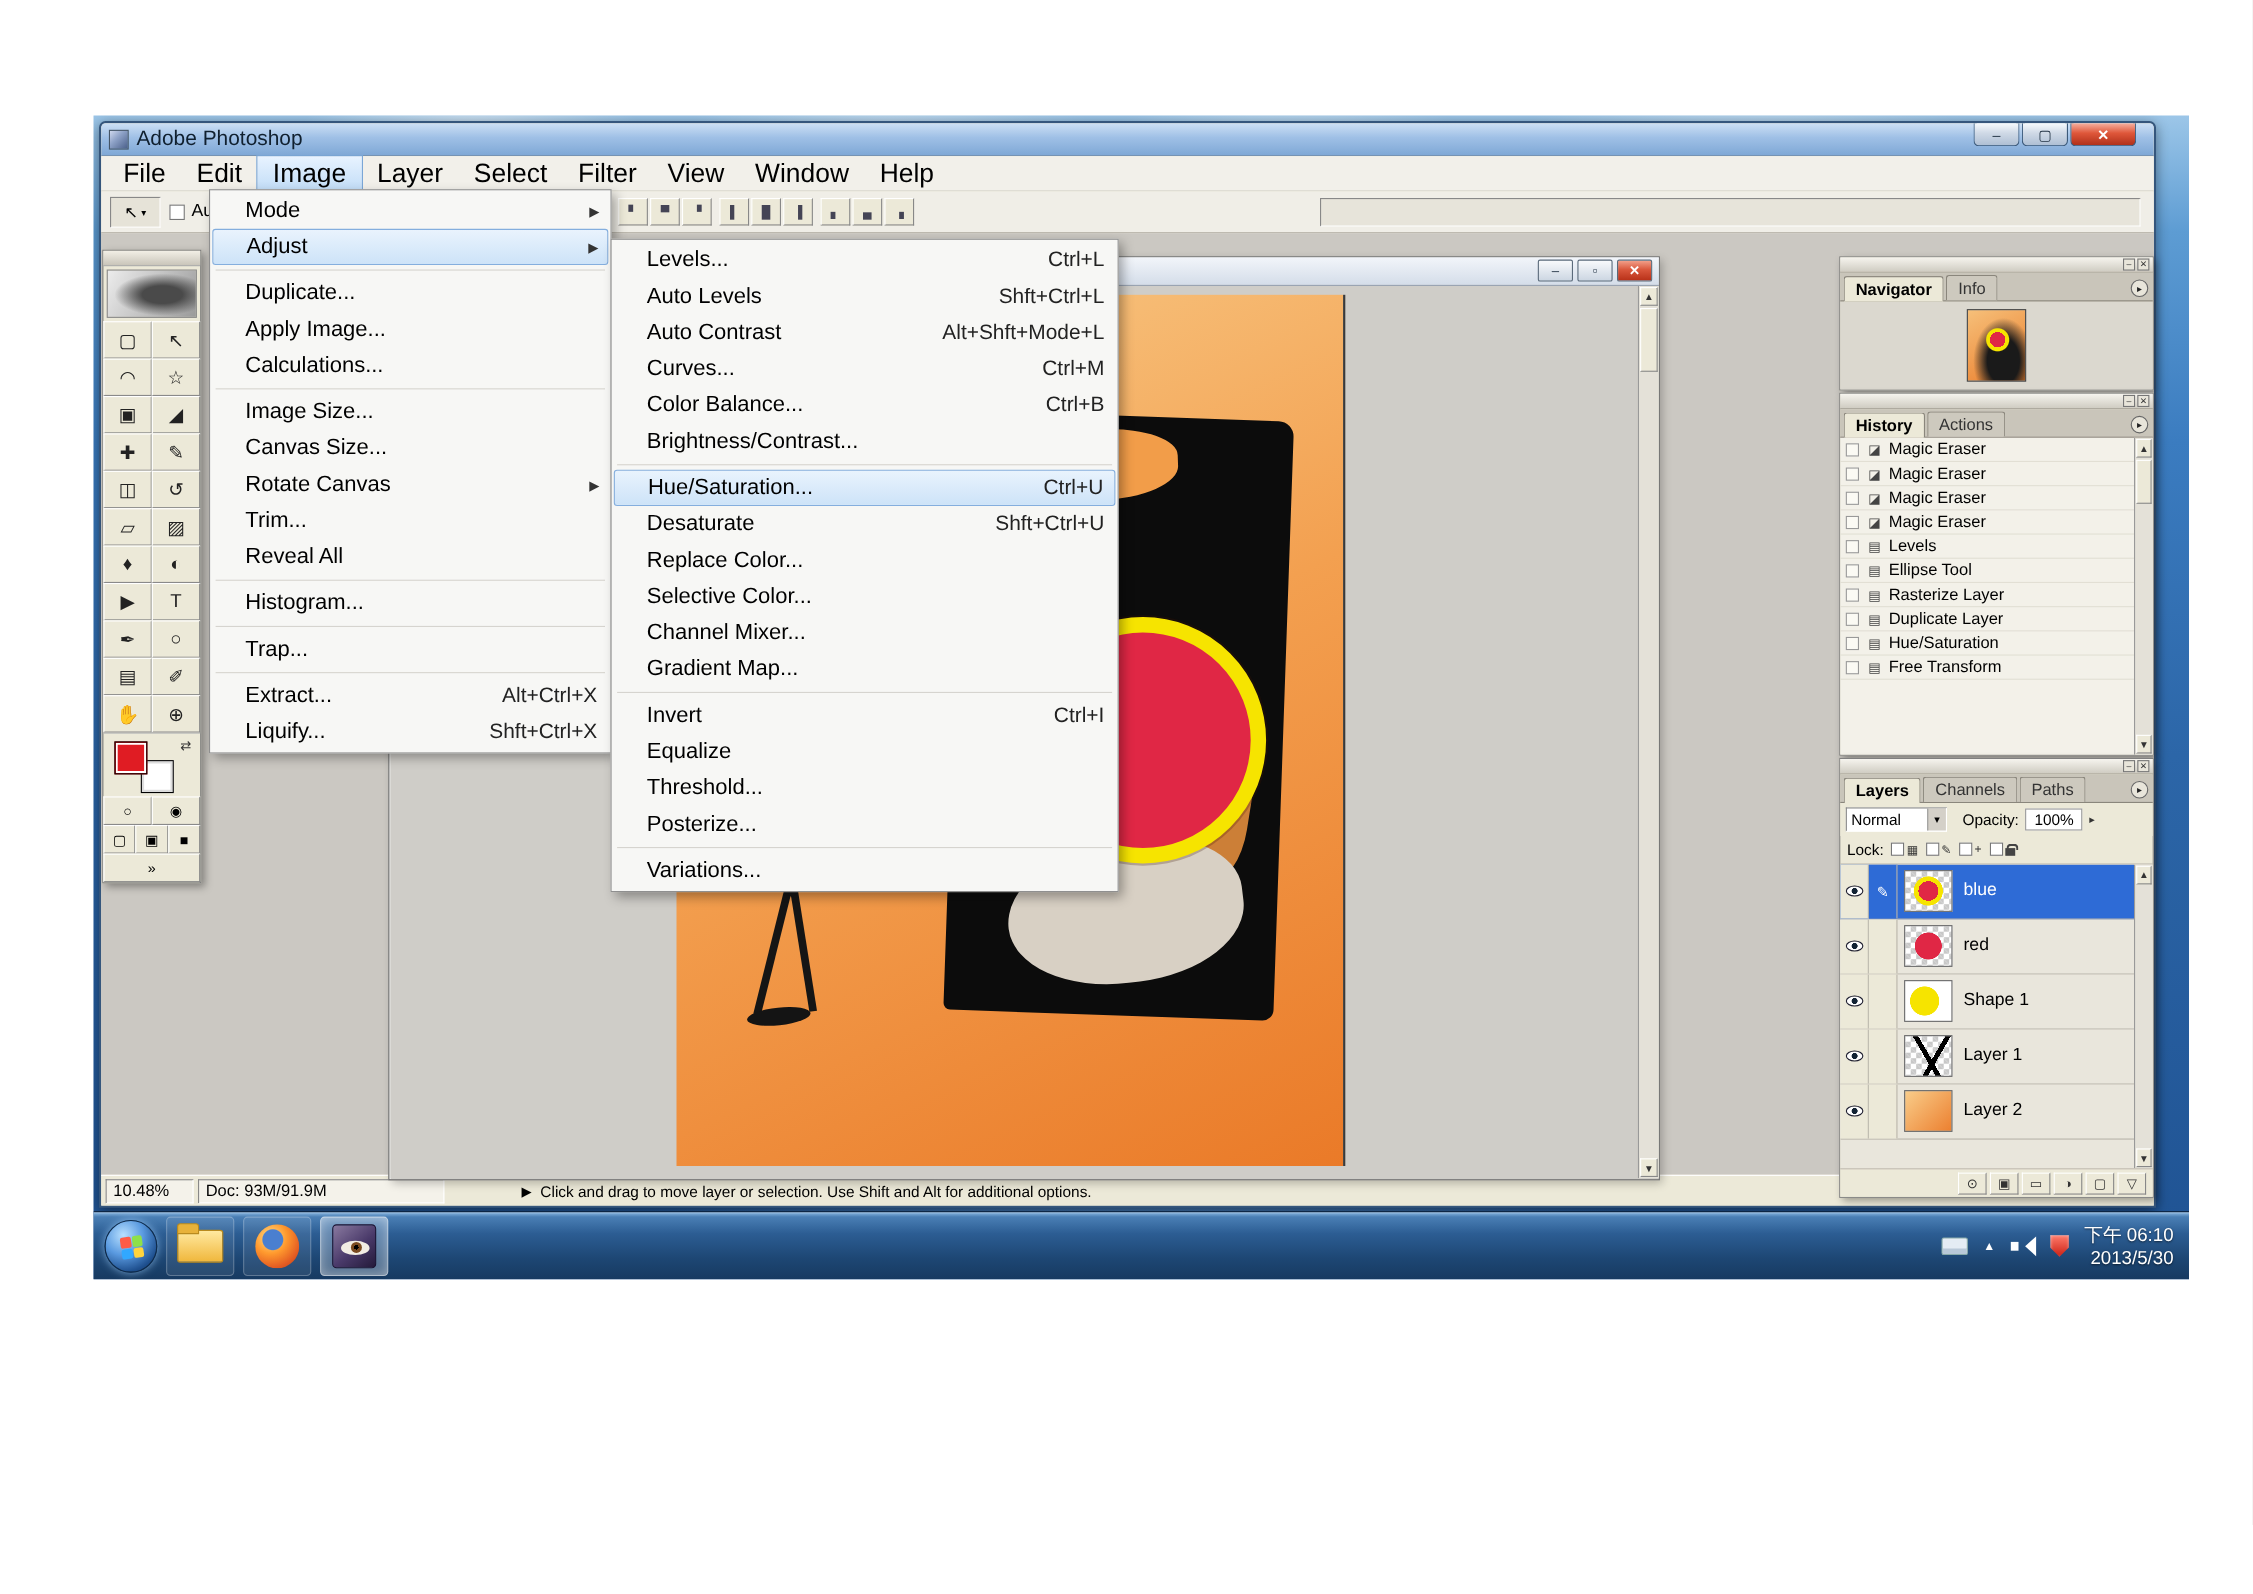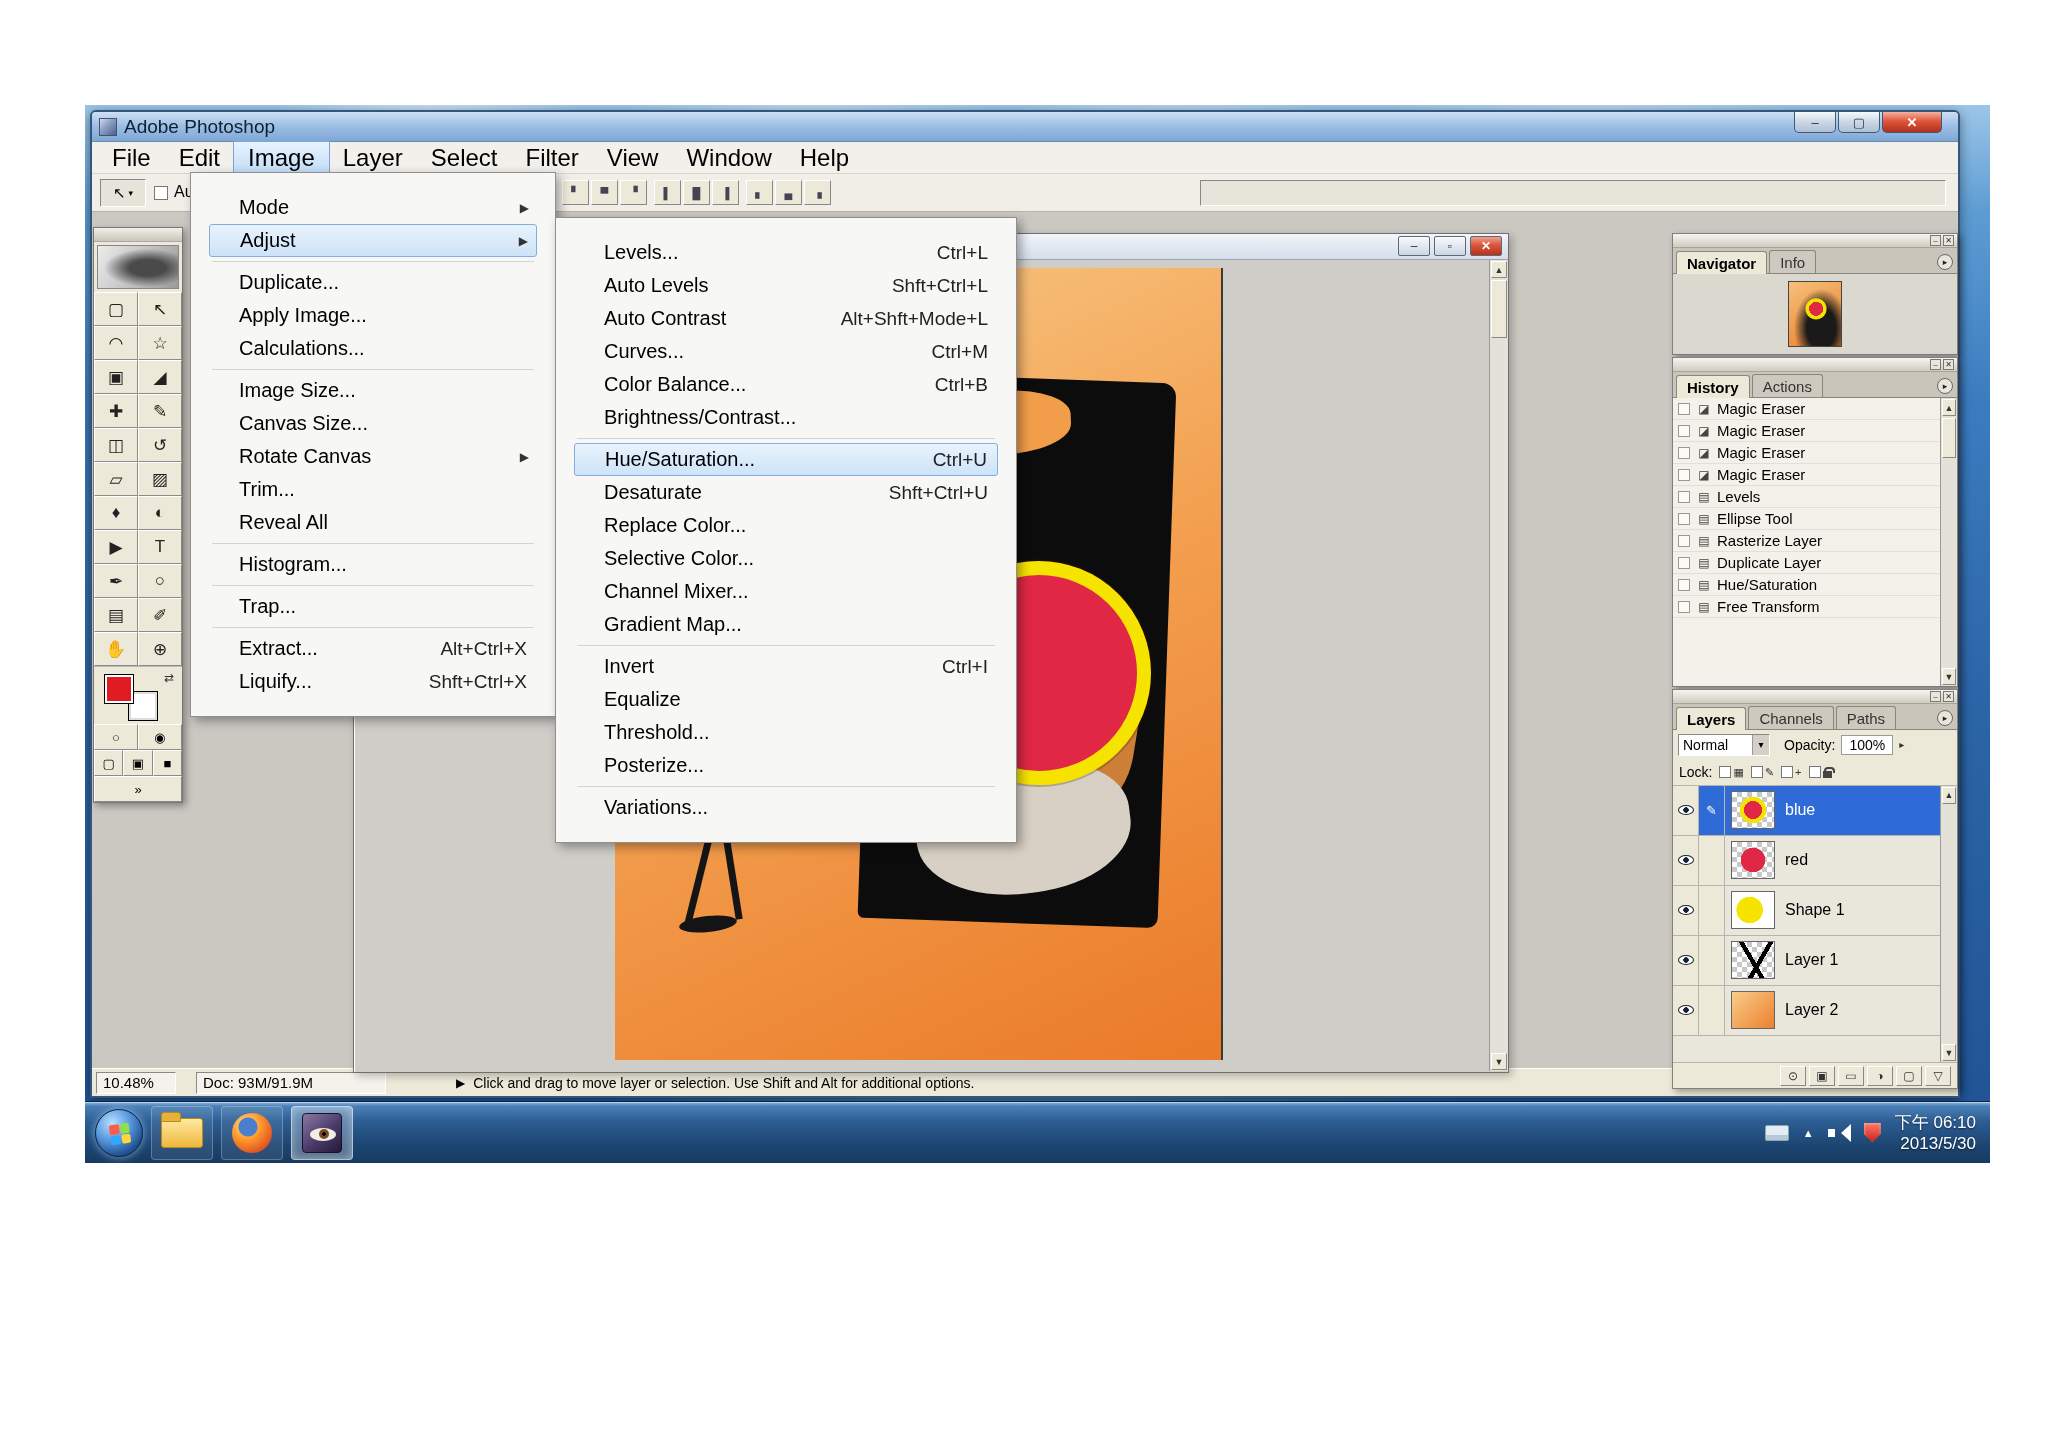--- a/index.html
+++ b/index.html
@@ -43,21 +43,21 @@
   .ob-auto{position:absolute;left:82px;top:9px;font-size:16px;}
   .ob-group{position:absolute;top:6px;display:flex;gap:2px;}
   .ob-btn{width:27px;height:25px;border:1px solid;border-color:#fff #888 #888 #fff;background:#ece9d8;display:flex;align-items:center;justify-content:center;font-size:11px;color:#445;}
   .ob-well{position:absolute;left:1108px;right:12px;top:6px;height:26px;border:1px solid;border-color:#888 #fff #fff #888;background:#e7e4da;}
 
   .workspace{position:absolute;left:0;right:0;top:100px;bottom:28px;background:#cbc8c2;}
 
   .statusbar{position:absolute;left:0;right:0;bottom:0;height:28px;background:#ece9d8;border-top:1px solid #fff;display:flex;align-items:center;}
   .sunken{border:1px solid;border-color:#888 #fff #fff #888;background:#f4f2ea;height:22px;display:flex;align-items:center;padding:0 6px;font-size:15px;}
   .zoombox{margin-left:4px;width:80px;}
-  .docbox{margin-left:20px;width:190px;}
+  .docbox{margin-left:4px;width:224px;}
   .hintwrap{display:flex;align-items:center;margin-left:70px;gap:8px;}
   .hint-arrow{font-size:12px;}
   .hint{font-size:14px;}
 
   
   #doc-window{position:absolute;left:268px;top:128px;width:1156px;height:840px;background:#cfcdc8;
     border:1px solid #6f6f6f;box-shadow:1px 1px 0 #fff inset, 3px 3px 8px rgba(0,0,0,.25);z-index:5;}
   .doc-titlebar{position:absolute;left:0;right:0;top:0;height:26px;background:linear-gradient(#f2f5fa,#d4dde9);border-bottom:1px solid #9aa4b2;}
   .dbtn{width:32px;height:20px;border:1px solid #5a6a7a;border-radius:2px;display:inline-flex;align-items:center;justify-content:center;font-size:12px;color:#234;background:linear-gradient(#f8fafc,#ccd6e2);}
   .dbtn.close{background:linear-gradient(#f2a08a,#d9573c 45%,#b83018);color:#fff;font-weight:bold;}
@@ -157,21 +157,21 @@
       linear-gradient(60deg, transparent 44%, #000 44% 52%, transparent 52%),
       linear-gradient(120deg, transparent 58%, #000 58% 66%, transparent 66%),
       linear-gradient(45deg,#c8c8c8 25%,transparent 25%,transparent 75%,#c8c8c8 75%),
       linear-gradient(45deg,#c8c8c8 25%,#fff 25%,#fff 75%,#c8c8c8 75%);}
   .thumb-grad{background:linear-gradient(135deg,#f9cd8a,#ec8030);}
   .lname{font-size:16px;margin-left:4px;}
   .lay-bottom{height:26px;border-top:1px solid #b8b4aa;display:flex;align-items:center;justify-content:flex-end;gap:3px;padding:0 6px;background:#ece9d8;}
   .lb-btn{width:26px;height:20px;border:1px solid;border-color:#fff #888 #888 #fff;background:#ece9d8;display:flex;align-items:center;justify-content:center;font-size:12px;color:#333;}
 
   
-  .menu{position:absolute;background:#f7f7f5;border:1px solid #8f8f8f;box-shadow:4px 4px 10px rgba(0,0,0,.35);padding:18px;display:flex;flex-direction:column;z-index:40;}
+  .menu{position:absolute;background:#f7f7f5;border:1px solid #8f8f8f;box-shadow:4px 4px 10px rgba(0,0,0,.35);padding:2px;display:flex;flex-direction:column;z-index:40;}
   #menu-image{left:105px;top:67px;width:366px;}
   #menu-adjust{left:470px;top:112px;width:462px;}
   .mi{display:flex;align-items:center;height:33px;padding:0 10px 0 30px;font-size:20px;position:relative;}
   .mi .sc{margin-left:auto;padding-left:30px;font-size:19px;color:#222;}
   .mi .arr{position:absolute;right:8px;font-size:12px;color:#333;}
   .mi.hl{background:linear-gradient(#e9f3fd,#cde3f8);border:1px solid #84aede;border-radius:3px;}
   .mi.dis{color:#9a9a9a;}
   .msep{height:1px;background:#d6d4cf;margin:4px 3px;}
 
   

